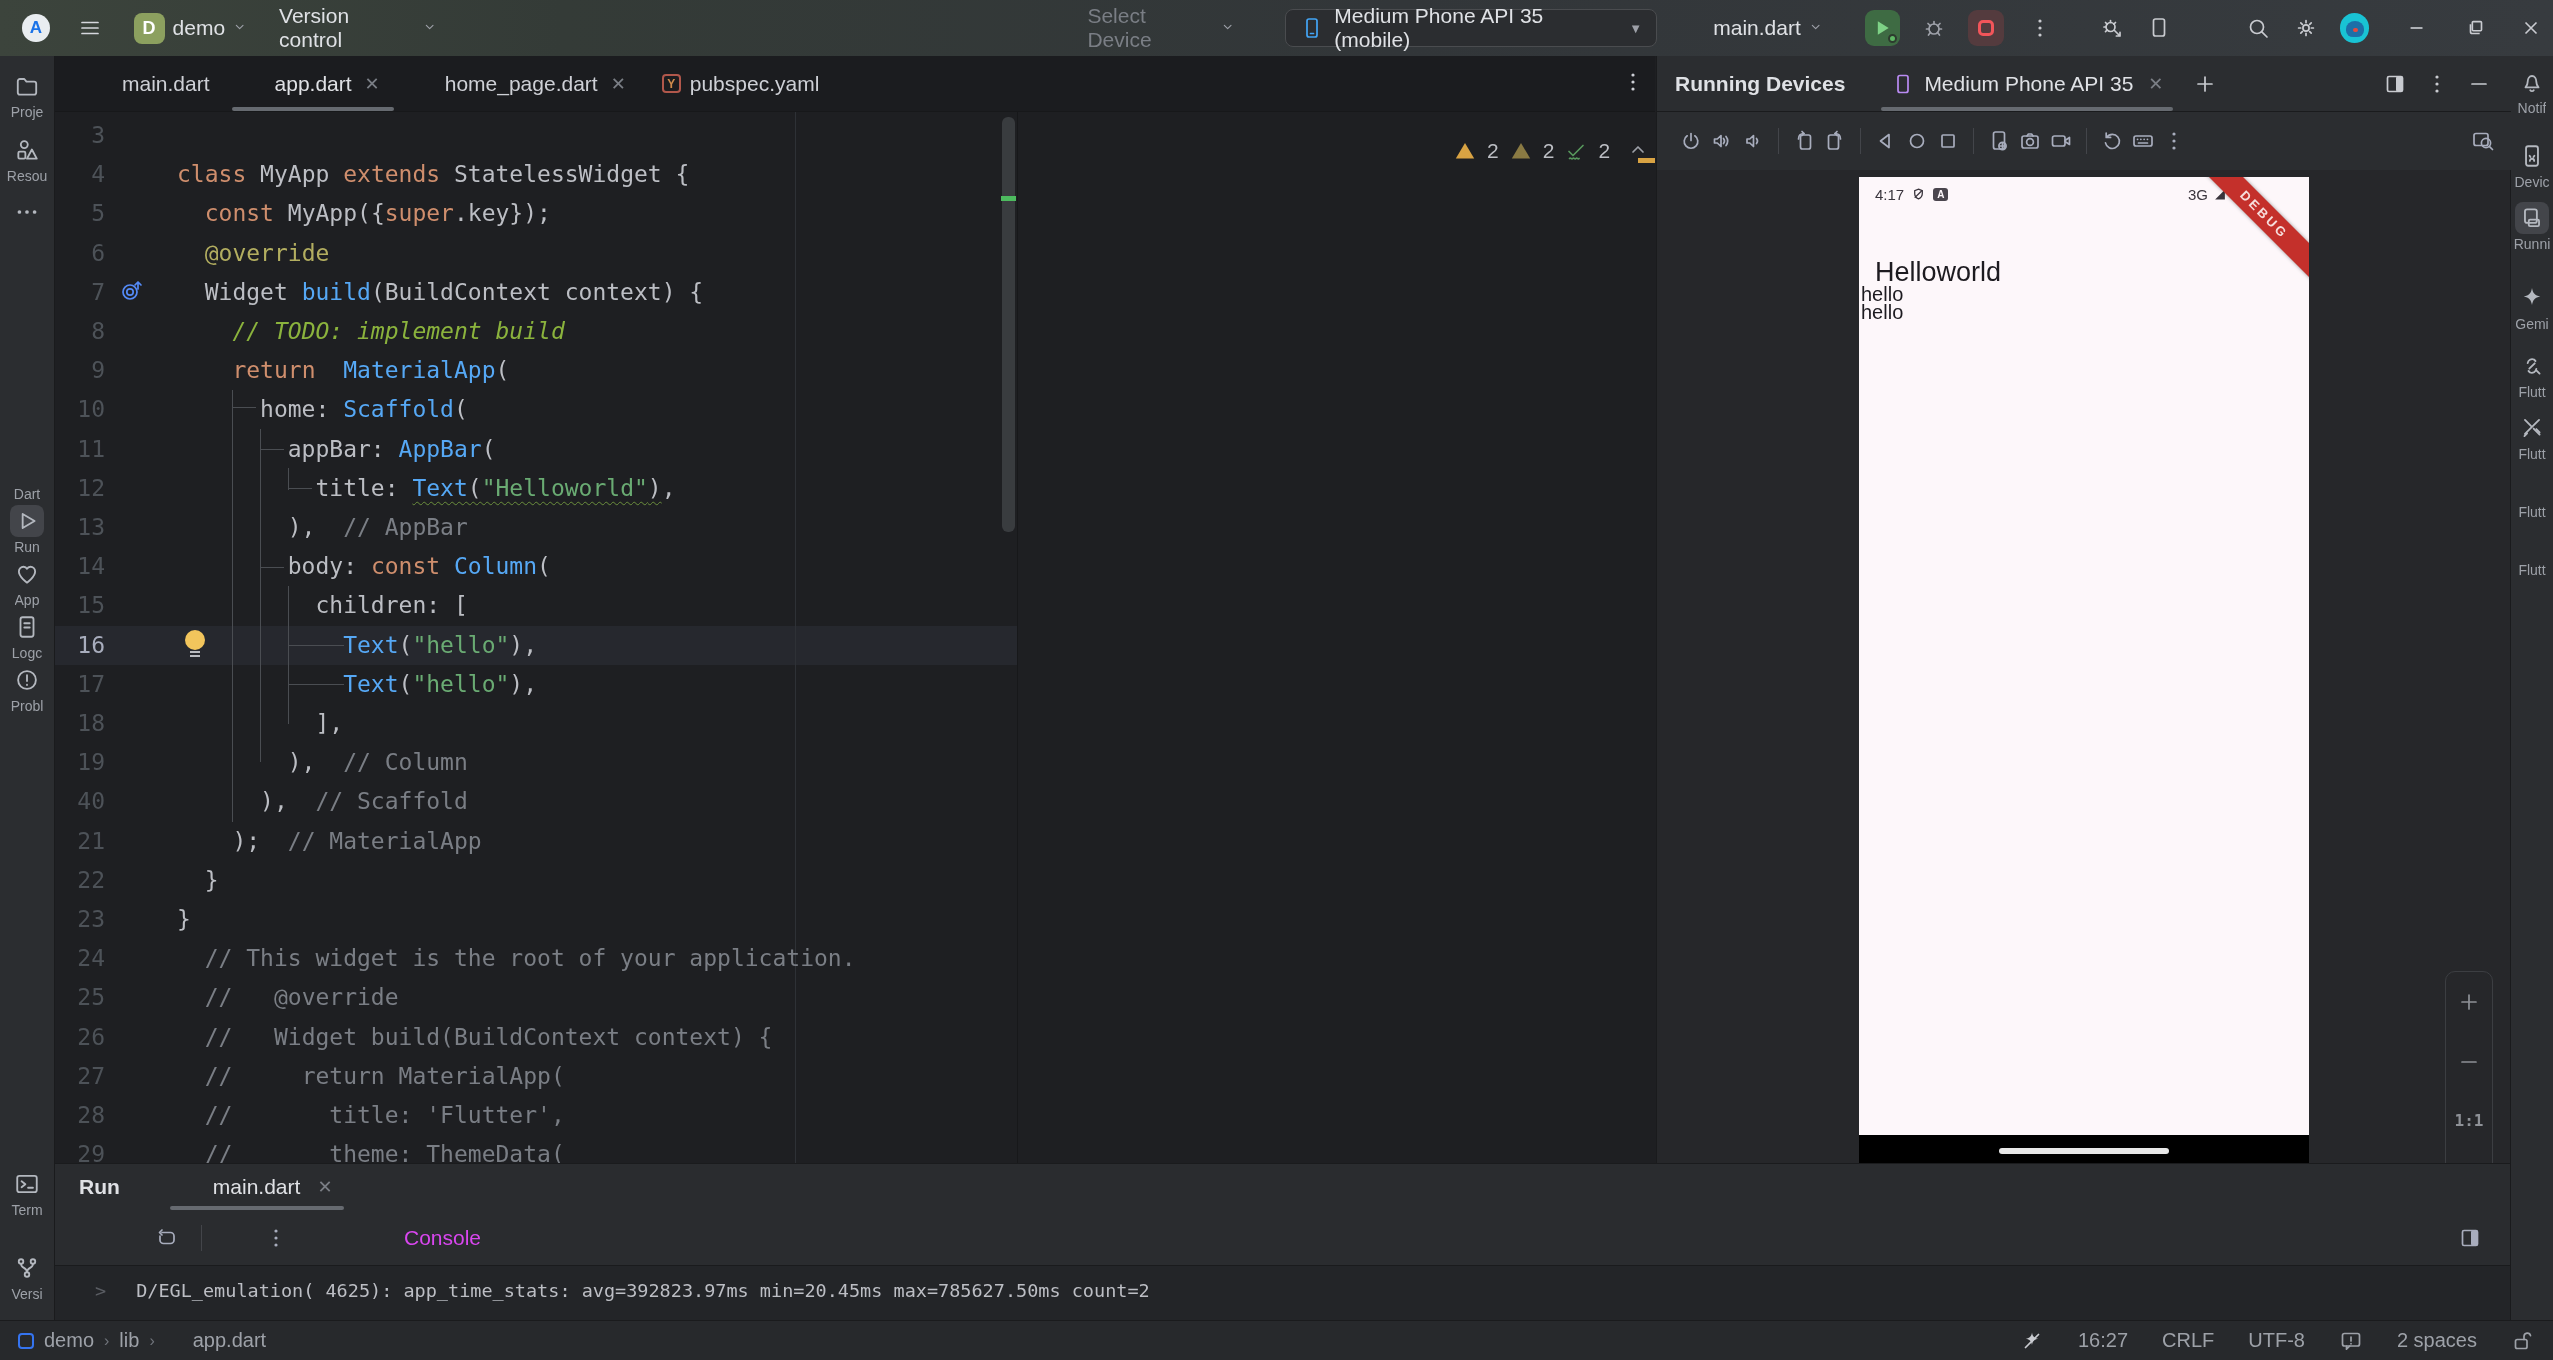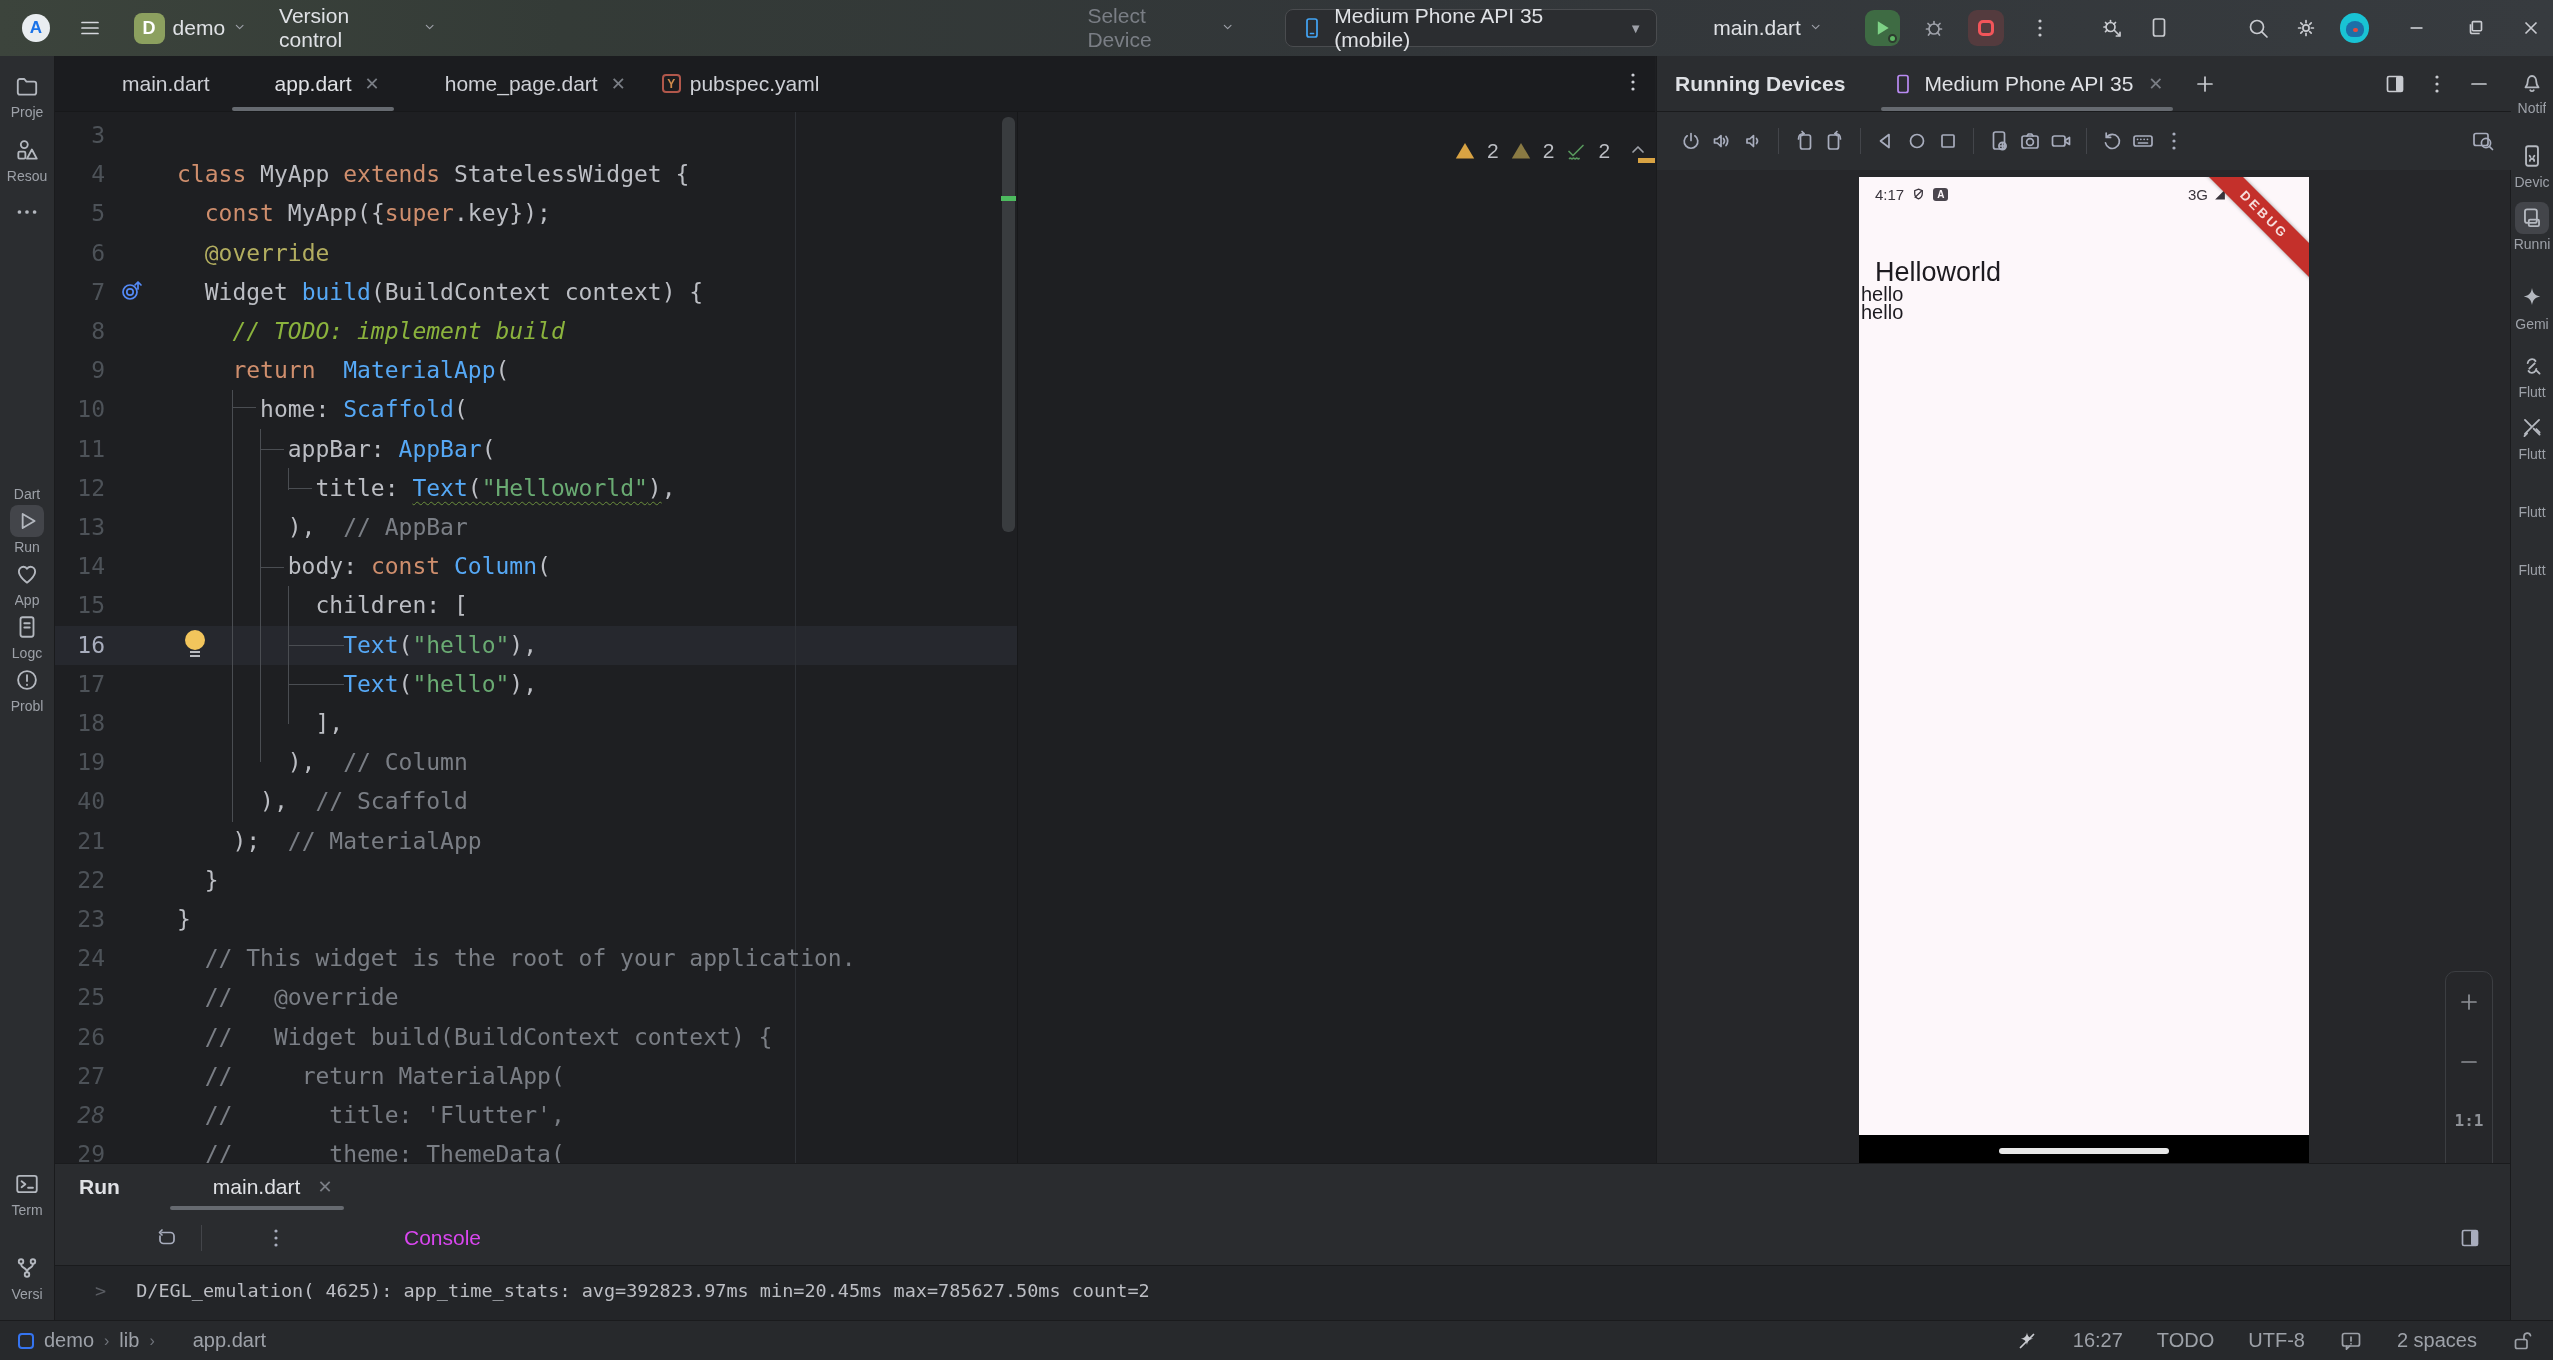--- a/index.html
+++ b/index.html
@@ -541,21 +541,21 @@
       <div class="ln" style="top: 588px;">18</div>
       <div class="ln" style="top: 627.2px;">19</div>
       <div class="ln" style="top: 666.4px;">40</div>
       <div class="ln" style="top: 705.6px;">21</div>
       <div class="ln" style="top: 744.8px;">22</div>
       <div class="ln" style="top: 784px;">23</div>
       <div class="ln" style="top: 823.2px;">24</div>
       <div class="ln" style="top: 862.4px;">25</div>
       <div class="ln" style="top: 901.6px;">26</div>
       <div class="ln" style="top: 940.8px;">27</div>
-      <div class="ln" style="top: 980px; font-style: italic;">28</div>
+      <div class="ln" style="top: 980px;">28</div>
       <div class="ln" style="top: 1019.2px;">29</div>
     </div>
   <div id="code" class="abs">
       <div class="cl" style="top: 0px;"></div>
       <div class="cl" style="top: 39.2px;"><span class="k">class</span><span class="d"> MyApp </span><span class="k">extends</span><span class="d"> StatelessWidget {</span></div>
       <div class="cl" style="top: 78.4px;"><span class="d">  </span><span class="k">const</span><span class="d"> MyApp({</span><span class="k">super</span><span class="d">.key});</span></div>
       <div class="cl" style="top: 117.6px;"><span class="d">  </span><span class="a">@override</span></div>
       <div class="cl" style="top: 156.8px;"><span class="d">  Widget </span><span class="f2">build</span><span class="d">(BuildContext context) {</span></div>
       <div class="cl" style="top: 196px;"><span class="d">    </span><span class="t">// TODO: implement build</span></div>
       <div class="cl" style="top: 235.2px;"><span class="d">    </span><span class="k">return</span><span class="d">  </span><span class="f2">MaterialApp</span><span class="d">(</span></div>
@@ -899,21 +899,21 @@
       <span>app.dart</span>
     </div>
   <div id="sb-right">
     <span class="ic" style="color:#C9CBD0">
         <svg width="24" height="24" viewBox="0 0 24 24">
           <path class="f" d="M12 3.5c.6 4 2.2 5.6 6.3 6.2-4.1.8-5.7 2.4-6.3 6.4-.6-4-2.2-5.6-6.3-6.4 4.1-.6 5.7-2.2 6.3-6.2z"></path>
           <path d="M5.5 18.5l13-13" stroke-width="2"></path>
         </svg>
       </span>
     <span>16:27</span>
-    <span>TODO</span>
+    <span>CRLF</span>
     <span>UTF-8</span>
     <span class="ic" style="color:#9DA1A8">
         <svg width="24" height="24" viewBox="0 0 24 24">
           <rect x="3.5" y="4.5" width="17" height="12.5" rx="2"></rect>
           <path d="M7.5 17v3.2L10.8 17"></path>
           <path d="M12 8v4M12 14.6v.2"></path>
         </svg>
       </span>
     <span>2 spaces</span>
     <span class="ic" style="color:#9DA1A8">

